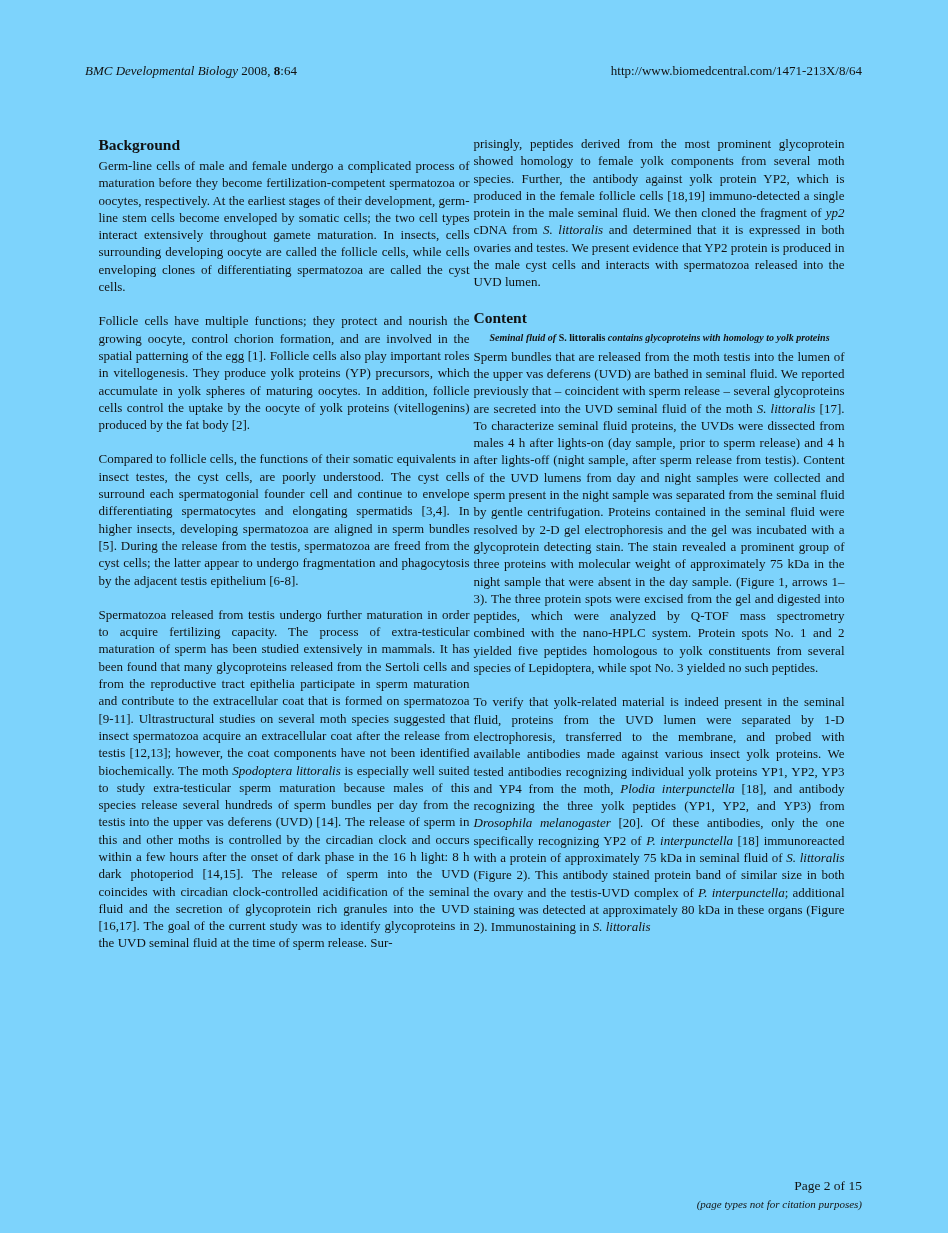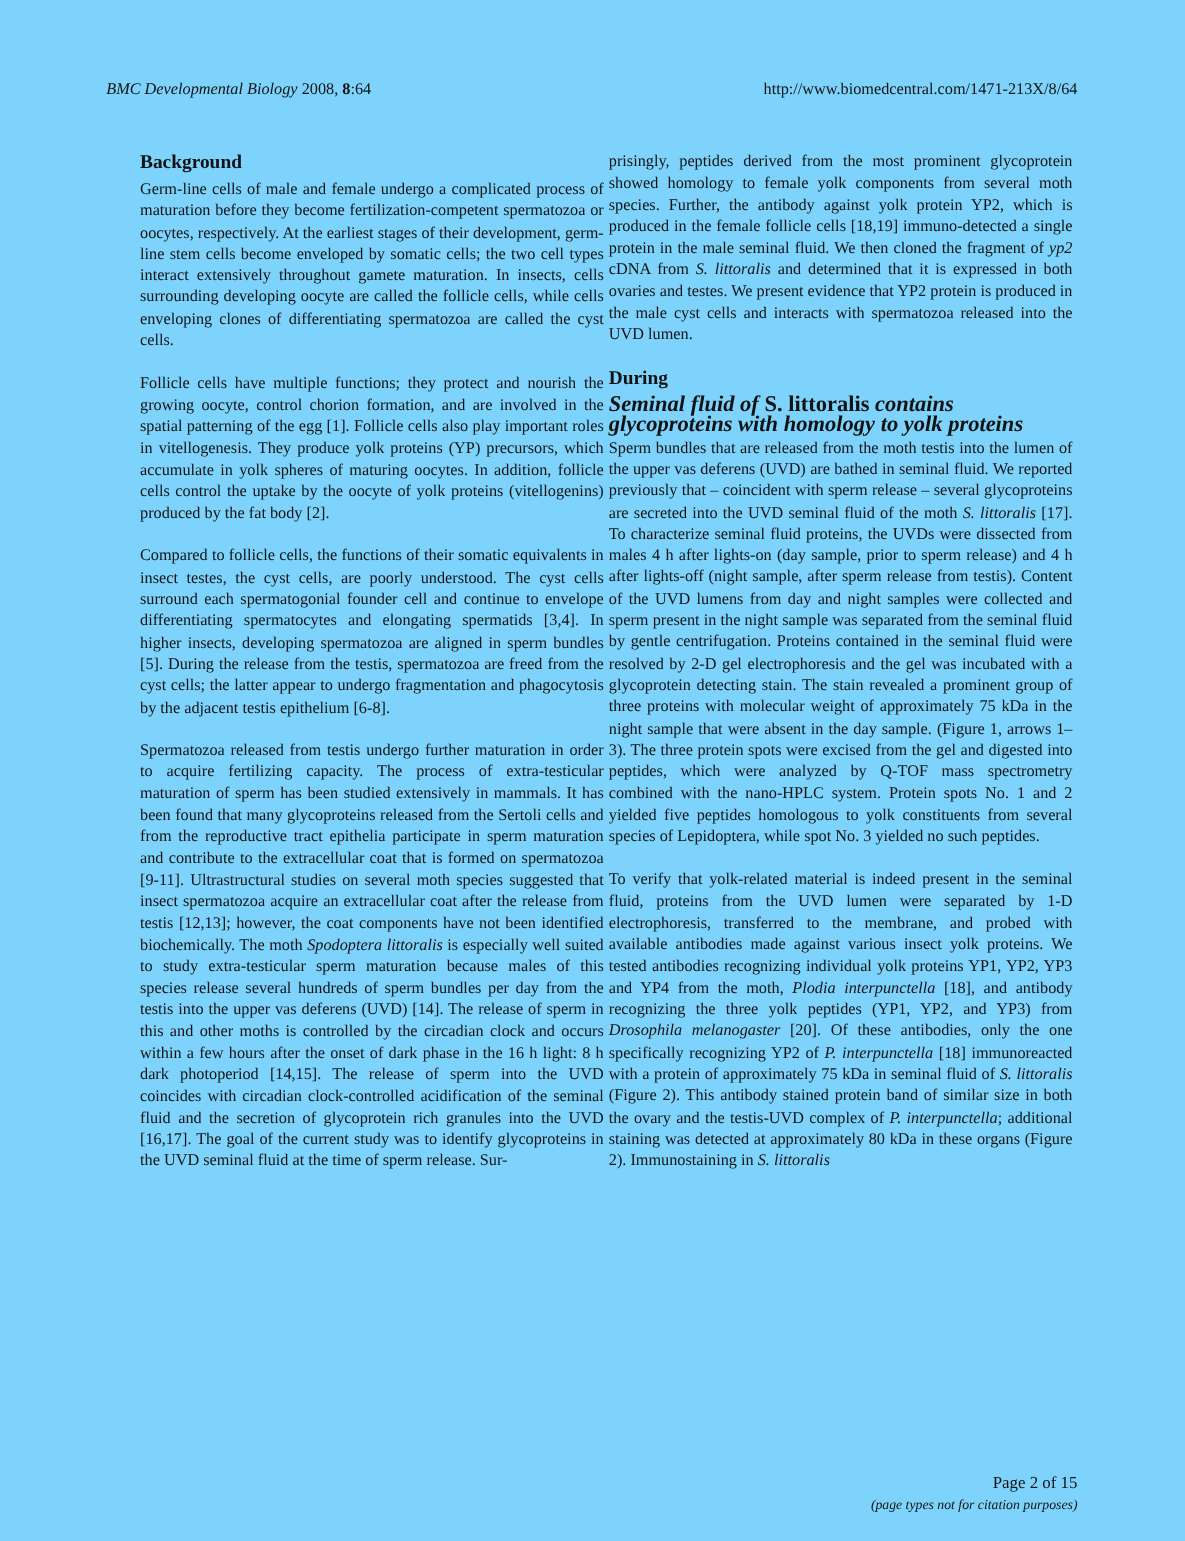--- a/index.html
+++ b/index.html
@@ -23,49 +23,49 @@
     width: 777px;
     display: flex;
     justify-content: space-between;
     align-items: baseline;
     font-size: 13px;
     line-height: 16px;
     white-space: nowrap;
   }
   .columns {
     position: absolute;
-    top: 120px;
+    top: 135px;
     left: 85px;
     width: 777px;
     height: 1048px;
     display: flex;
-    justify-content: flex-end;
+    justify-content: center;
     overflow: hidden;
   }
   .column {
     width: 375px;
     font-size: 13px;
     line-height: 17.3px;
     text-align: justify;
     hyphens: auto;
     -webkit-hyphens: auto;
   }
   .block-p { margin: 0 4px 17px 0; }
   .block-h1 {
     font-size: 15.5px;
     font-weight: bold;
     line-height: 19px;
     margin: 0 0 3px 0;
     text-align: left;
     hyphens: none;
   }
   .block-h2 {
-    font-size: 18px;
+    font-size: 10px;
     line-height: 16px;
-    margin: 0 0 2px 0;
+    margin: 0 0 2px 16px;
     text-align: left;
     hyphens: none;
   }
   .s-b { font-weight: bold; }
   .s-i { font-style: italic; }
   .page-footer {
     position: absolute;
     right: 86px;
     bottom: 22px;
     text-align: right;
@@ -94,21 +94,21 @@
   <main class="columns">
     <section class="column">
         <div class="block-h1"><span>Background</span></div>
         <div class="block-p"><span>Germ-line cells of male and female undergo a complicated process of maturation before they become fertilization-competent spermatozoa or oocytes, respectively. At the earliest stages of their development, germ-line stem cells become enveloped by somatic cells; the two cell types interact extensively throughout gamete maturation. In insects, cells surrounding developing oocyte are called the follicle cells, while cells enveloping clones of differentiating spermatozoa are called the cyst cells.</span></div>
         <div class="block-p"><span>Follicle cells have multiple functions; they protect and nourish the growing oocyte, control chorion formation, and are involved in the spatial patterning of the egg [1]. Follicle cells also play important roles in vitellogenesis. They produce yolk proteins (YP) precursors, which accumulate in yolk spheres of maturing oocytes. In addition, follicle cells control the uptake by the oocyte of yolk proteins (vitellogenins) produced by the fat body [2].</span></div>
         <div class="block-p"><span>Compared to follicle cells, the functions of their somatic equivalents in insect testes, the cyst cells, are poorly understood. The cyst cells surround each spermatogonial founder cell and continue to envelope differentiating spermatocytes and elongating spermatids [3,4]. In higher insects, developing spermatozoa are aligned in sperm bundles [5]. During the release from the testis, spermatozoa are freed from the cyst cells; the latter appear to undergo fragmentation and phagocytosis by the adjacent testis epithelium [6-8].</span></div>
         <div class="block-p"><span>Spermatozoa released from testis undergo further maturation in order to acquire fertilizing capacity. The process of extra-testicular maturation of sperm has been studied extensively in mammals. It has been found that many glycoproteins released from the Sertoli cells and from the reproductive tract epithelia participate in sperm maturation and contribute to the extracellular coat that is formed on spermatozoa [9-11]. Ultrastructural studies on several moth species suggested that insect spermatozoa acquire an extracellular coat after the release from testis [12,13]; however, the coat components have not been identified biochemically. The moth </span><span class="s-i">Spodoptera littoralis</span><span> is especially well suited to study extra-testicular sperm maturation because males of this species release several hundreds of sperm bundles per day from the testis into the upper vas deferens (UVD) [14]. The release of sperm in this and other moths is controlled by the circadian clock and occurs within a few hours after the onset of dark phase in the 16 h light: 8 h dark photoperiod [14,15]. The release of sperm into the UVD coincides with circadian clock-controlled acidification of the seminal fluid and the secretion of glycoprotein rich granules into the UVD [16,17]. The goal of the current study was to identify glycoproteins in the UVD seminal fluid at the time of sperm release. Sur-</span></div>
       </section>
     <section class="column">
         <div class="block-p"><span>prisingly, peptides derived from the most prominent glycoprotein showed homology to female yolk components from several moth species. Further, the antibody against yolk protein YP2, which is produced in the female follicle cells [18,19] immuno-detected a single protein in the male seminal fluid. We then cloned the fragment of </span><span class="s-i">yp2</span><span> cDNA from </span><span class="s-i">S. littoralis</span><span> and determined that it is expressed in both ovaries and testes. We present evidence that YP2 protein is produced in the male cyst cells and interacts with spermatozoa released into the UVD lumen.</span></div>
-        <div class="block-h1"><span>During</span></div>
+        <div class="block-h1"><span>Content</span></div>
         <div class="block-h2"><span class="s-b s-i">Seminal fluid of </span><span class="s-b">S. littoralis</span><span class="s-b s-i"> contains glycoproteins with homology to yolk proteins</span></div>
         <div class="block-p"><span>Sperm bundles that are released from the moth testis into the lumen of the upper vas deferens (UVD) are bathed in seminal fluid. We reported previously that – coincident with sperm release – several glycoproteins are secreted into the UVD seminal fluid of the moth </span><span class="s-i">S. littoralis</span><span> [17]. To characterize seminal fluid proteins, the UVDs were dissected from males 4 h after lights-on (day sample, prior to sperm release) and 4 h after lights-off (night sample, after sperm release from testis). Content of the UVD lumens from day and night samples were collected and sperm present in the night sample was separated from the seminal fluid by gentle centrifugation. Proteins contained in the seminal fluid were resolved by 2-D gel electrophoresis and the gel was incubated with a glycoprotein detecting stain. The stain revealed a prominent group of three proteins with molecular weight of approximately 75 kDa in the night sample that were absent in the day sample. (Figure 1, arrows 1–3). The three protein spots were excised from the gel and digested into peptides, which were analyzed by Q-TOF mass spectrometry combined with the nano-HPLC system. Protein spots No. 1 and 2 yielded five peptides homologous to yolk constituents from several species of Lepidoptera, while spot No. 3 yielded no such peptides.</span></div>
         <div class="block-p"><span>To verify that yolk-related material is indeed present in the seminal fluid, proteins from the UVD lumen were separated by 1-D electrophoresis, transferred to the membrane, and probed with available antibodies made against various insect yolk proteins. We tested antibodies recognizing individual yolk proteins YP1, YP2, YP3 and YP4 from the moth, </span><span class="s-i">Plodia interpunctella</span><span> [18], and antibody recognizing the three yolk peptides (YP1, YP2, and YP3) from </span><span class="s-i">Drosophila melanogaster</span><span> [20]. Of these antibodies, only the one specifically recognizing YP2 of </span><span class="s-i">P. interpunctella</span><span> [18] immunoreacted with a protein of approximately 75 kDa in seminal fluid of </span><span class="s-i">S. littoralis</span><span> (Figure 2). This antibody stained protein band of similar size in both the ovary and the testis-UVD complex of </span><span class="s-i">P. interpunctella</span><span>; additional staining was detected at approximately 80 kDa in these organs (Figure 2). Immunostaining in </span><span class="s-i">S. littoralis</span></div>
       </section>
   </main>
 
   <footer class="page-footer">
     <div class="page-number">Page 2 of 15</div>
     <div class="citation-note">(page types not for citation purposes)</div>
   </footer>

